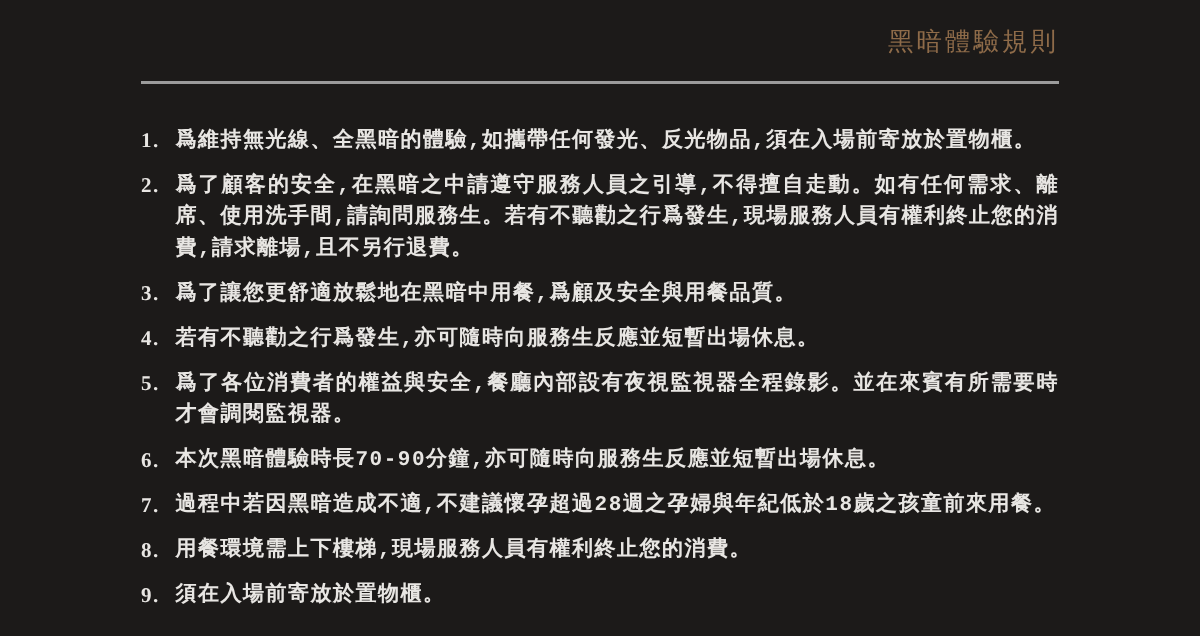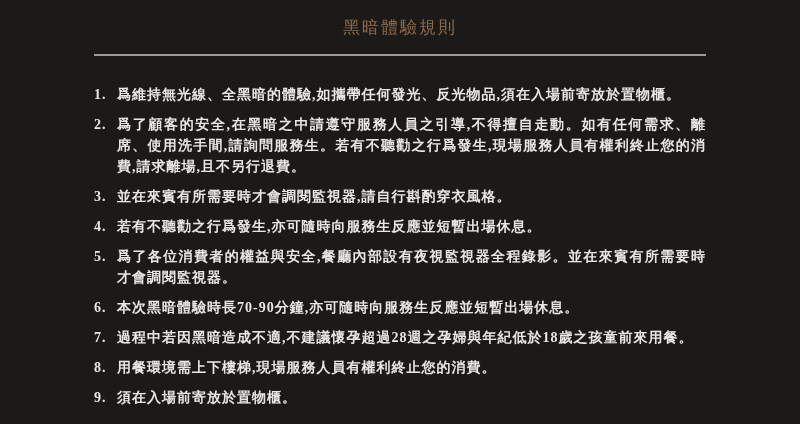--- a/index.html
+++ b/index.html
@@ -11,21 +11,21 @@
   body {
     background: #1c1a19;
     font-family: "Liberation Serif", "DejaVu Serif", serif;
   }
   .page {
     width: 612px;
     margin: 0 auto;
     padding-top: 16px;
   }
   .page-title {
-    text-align: center;
+    text-align: right;
     color: #8e6b49;
     font-size: 17px;
     letter-spacing: 2px;
     font-weight: 500;
     line-height: 24px;
   }
   .divider {
     border: none;
     border-top: 2px solid #9b9b9b;
     margin-top: 14px;
@@ -44,20 +44,21 @@
     margin-bottom: 9px;
   }
   .rule-num {
     flex: 0 0 23px;
     width: 23px;
   }
   .rule-text {
     flex: 1;
     text-align: justify;
     text-justify: inter-ideograph;
+    font-family: Liberation Mono, monospace;
   }
 </style>
 </head>
 <body>
 
 <div class="page">
 
   <h1 class="page-title">黑暗體驗規則</h1>
 
   <hr class="divider">
@@ -69,21 +70,21 @@
       <span class="rule-text">爲維持無光線、全黑暗的體驗,如攜帶任何發光、反光物品,須在入場前寄放於置物櫃。</span>
     </div>
 
     <div class="rule-item">
       <span class="rule-num">2.</span>
       <span class="rule-text">爲了顧客的安全,在黑暗之中請遵守服務人員之引導,不得擅自走動。如有任何需求、離席、使用洗手間,請詢問服務生。若有不聽勸之行爲發生,現場服務人員有權利終止您的消費,請求離場,且不另行退費。</span>
     </div>
 
     <div class="rule-item">
       <span class="rule-num">3.</span>
-      <span class="rule-text">並在來賓有所需要時才會調閱監視器,請自行斟酌穿衣風格。</span>
+      <span class="rule-text">爲了讓您更舒適放鬆地在黑暗中用餐,爲顧及安全與用餐品質。</span>
     </div>
 
     <div class="rule-item">
       <span class="rule-num">4.</span>
       <span class="rule-text">若有不聽勸之行爲發生,亦可隨時向服務生反應並短暫出場休息。</span>
     </div>
 
     <div class="rule-item">
       <span class="rule-num">5.</span>
       <span class="rule-text">爲了各位消費者的權益與安全,餐廳內部設有夜視監視器全程錄影。並在來賓有所需要時才會調閱監視器。</span>

